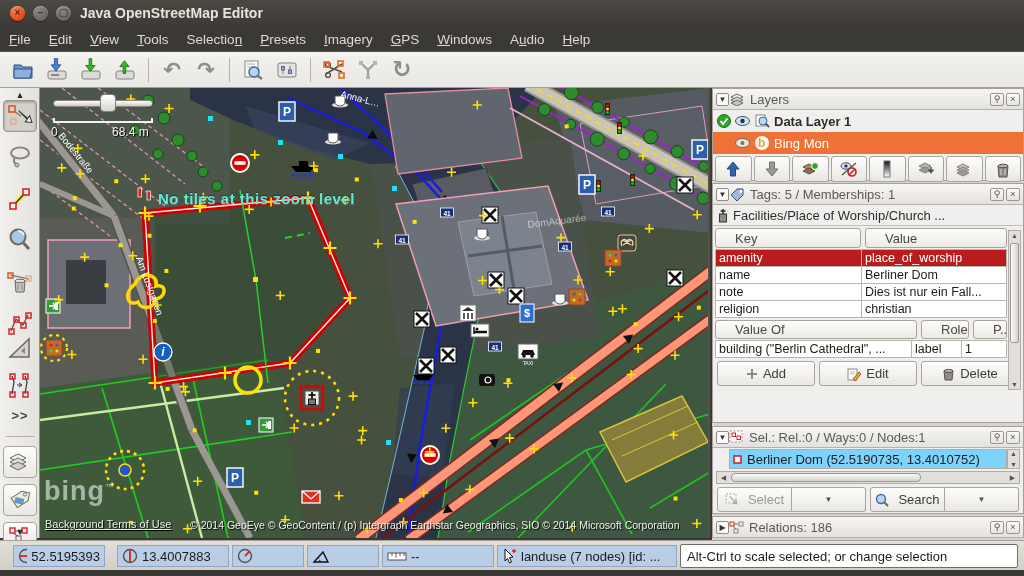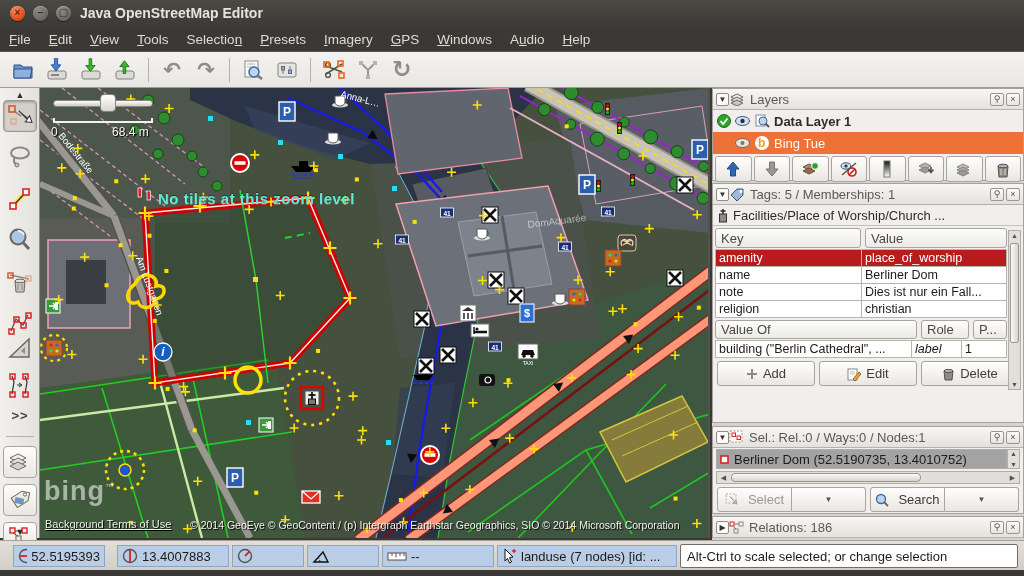--- a/index.html
+++ b/index.html
@@ -55,27 +55,27 @@
   .collapsebox { width:13px; height:13px; border:1px solid #8f8c85; border-radius:2px; background:#fbfaf9; font-size:8px; line-height:12px; text-align:center; color:#333; }
   .btn { border:1px solid #a9a59e; border-radius:3px; background:linear-gradient(#fefefd,#e9e7e3); display:flex; align-items:center; justify-content:center; font-size:13px; color:#3e3c38; }
   .layer-row { height:22px; display:flex; align-items:center; font-size:13px; color:#2f2d2a; padding-left:3px; }
   .layer-row.selected { background:#ee7238; color:#fff; }
   .lbtns { display:flex; gap:2px; padding:2px; }
   .lbtn { flex:1; height:26px; }
   table.kv { border-collapse:collapse; width:292px; font-size:12.5px; table-layout:fixed; }
   table.kv td { border:1px solid #b8b5ae; background:#fff; padding:0 3px; height:17px; white-space:nowrap; overflow:hidden; color:#1d1c1a; }
   tr.selrow td { background:#b91c1c; color:#fff;margin-left:41px; }
   .colhead { height:23px; display:flex; gap:4px; padding:2px 2px 1px 2px; }
-  .colbtn { justify-content:flex-start; padding-left:5px; color:#4a4843; background:linear-gradient(#fdfdfc,#eceae6); }
+  .colbtn { justify-content:flex-start; padding-left:19px; color:#4a4843; background:linear-gradient(#fdfdfc,#eceae6); }
   .vscroll { position:absolute; right:2px; width:13px; background:#e2dfda; border:1px solid #b0ada6; }
   .vthumb { position:absolute; left:1px; width:9px; background:linear-gradient(90deg,#fbfaf8,#d7d4ce); border:1px solid #9a978f; border-radius:2px; }
   .sarrow { position:absolute; left:0; width:11px; text-align:center; font-size:7px; color:#56534d; }
   .panelbtns { display:flex; gap:4px; padding:3px 4px; }
   .panelbtns .btn { flex:1; height:25px; gap:5px; }
-  #sel-item { margin:1px 16px 0 3px; height:20px; background:#a3a3a3; border:1px solid #b0ada6; display:flex; align-items:center; font-size:13px; padding:0 3px; gap:5px; color:#1d1c1a; white-space:nowrap; overflow:hidden; }
+  #sel-item { margin:1px 16px 0 16px; height:20px; background:#7dd3fc; border:1px solid #b0ada6; display:flex; align-items:center; font-size:13px; padding:0 3px; gap:5px; color:#1d1c1a; white-space:nowrap; overflow:hidden; }
   .hscroll { margin:2px 3px 0 3px; height:13px; background:#e2dfda; border:1px solid #b0ada6; position:relative; }
   .hthumb { position:absolute; top:1px; left:14px; width:190px; height:9px; background:linear-gradient(#fbfaf8,#d7d4ce); border:1px solid #9a978f; border-radius:4px; }
   .splitbtn { display:flex; flex:1; }
   .splitbtn .main { flex:1; border-radius:3px 0 0 3px; }
   .splitbtn .drop { width:22px; border-left:none; border-radius:0 3px 3px 0; font-size:8px; color:#55524c; }
   .disabled-txt { color:#9b9892 !important; }
 
   
   #statusbar { left:0; top:540px; width:1024px; height:30px; background:linear-gradient(#e2dfda,#d2cfc9); border-top:1px solid #a5a29b; }
   .stseg { position:absolute; top:4px; height:22px; background:#b9cde6; border:1px solid #8fa6c2; display:flex; align-items:center; gap:4px; padding:0 4px; font-size:13px; color:#1c1b19; white-space:nowrap; overflow:hidden; }
@@ -831,21 +831,21 @@
       <div class="layer-row selected">
         <span style="width:16px;"></span>
         <svg width="17" height="14" style="margin-left:2px;">
             <ellipse cx="8.5" cy="7" rx="7" ry="4.5" fill="#e8e4da" stroke="#6a665e"></ellipse>
             <circle cx="8.5" cy="7" r="2" fill="#7a766e"></circle>
           </svg>
         <svg width="16" height="16" style="margin-left:3px;">
             <circle cx="8" cy="8" r="7" fill="#fff"></circle>
             <text x="4" y="12" font-size="12" font-weight="bold" fill="#f0a020">b</text>
           </svg>
-        <span style="margin-left:4px;">Bing Tue</span>
+        <span style="margin-left:4px;">Bing Mon</span>
       </div>
       <div class="lbtns">
         <div class="btn lbtn">
             <svg width="16" height="16">
               <path d="M8 1 L14 8 H10.5 V15 H5.5 V8 H2 Z" fill="#3465a4" stroke="#1d4a94"></path>
             </svg>
           </div>
         <div class="btn lbtn">
             <svg width="16" height="16">
               <path d="M8 15 L14 8 H10.5 V1 H5.5 V8 H2 Z" fill="#9a9892" stroke="#77746e"></path>
@@ -948,21 +948,21 @@
         </table>
       <div class="colhead" style="height:22px;">
         <div class="btn colbtn" style="flex:1;">Value Of</div>
         <div class="btn colbtn" style="width:48px;">Role</div>
         <div class="btn colbtn" style="width:34px; margin-right:14px;">P...</div>
       </div>
       <table class="kv" style="margin-left:2px;">
         <tbody>
             <tr>
           <td style="width:196px;">building ("Berlin Cathedral", ...</td>
-          <td style="width:50px;font-style:italic;">label</td>
+          <td style="width:50px;">label</td>
           <td>1</td>
         </tr>
       </tbody>
         </table>
       <div class="vscroll" style="top:46px; height:160px;">
         <div class="sarrow" style="top:1px;">▲</div>
         <div class="vthumb" style="top:12px; height:100px;"></div>
         <div class="sarrow" style="bottom:1px;">▼</div>
       </div>
       <div class="panelbtns">

